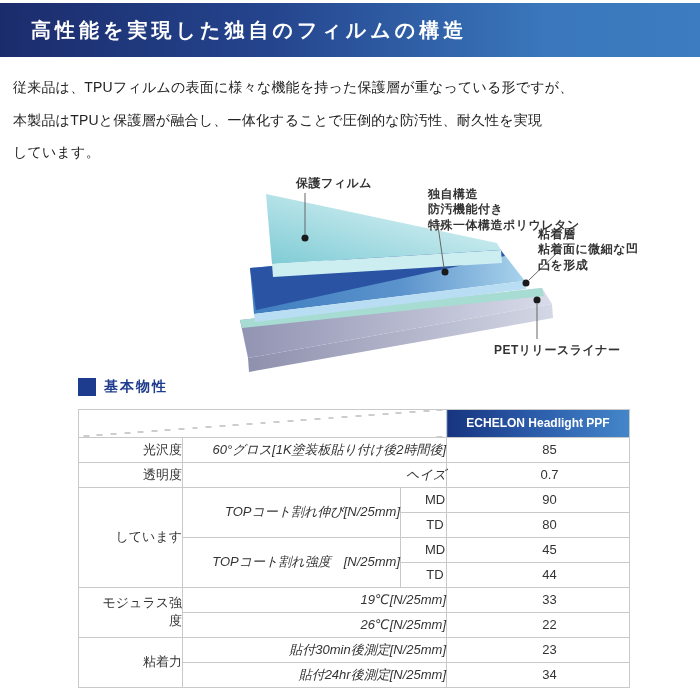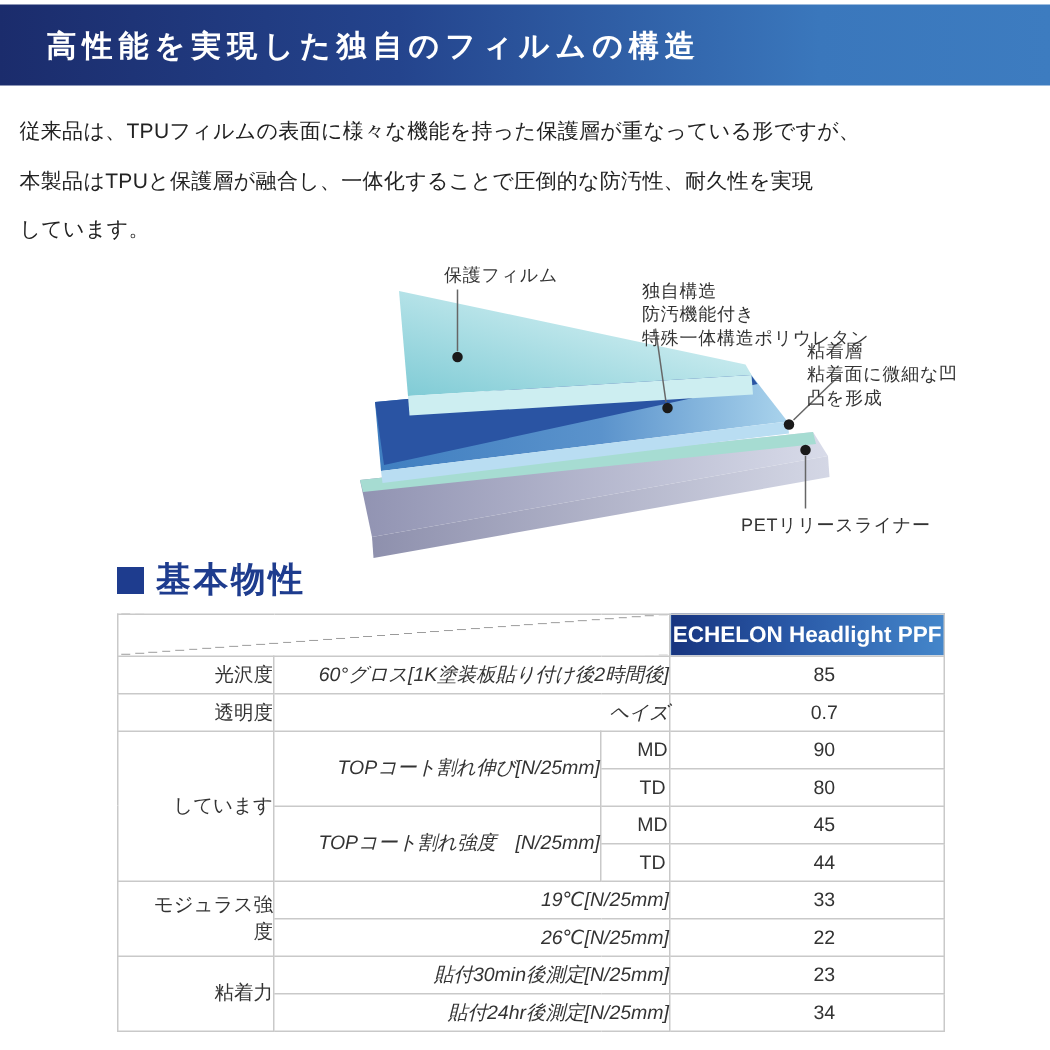--- a/index.html
+++ b/index.html
@@ -28,51 +28,51 @@
   .banner h1{
     font-family:"Liberation Serif","DejaVu Serif",serif;
     font-size:20px; font-weight:700; color:#fff;
     letter-spacing:4px; padding-left:31px; white-space:nowrap;
   }
   .intro{
     margin:14px 12px 0 13px;
     font-size:14px; line-height:32.5px; color:#222;
     letter-spacing:0.2px; white-space:pre-line;
   }
-  .diagram{position:relative; width:648px; height:205px;}
+  .diagram{position:relative; width:648px; height:205px;font-weight:bold;}
   .diagram svg{position:absolute; left:0; top:0;}
   .dlabel{
     position:absolute; font-size:12px; line-height:15.5px; color:#333;
     white-space:pre-line; letter-spacing:0.5px;
   }
   .sec{display:flex; align-items:center; margin:2px 0 0 78px; height:22px;}
   .sq{width:18px; height:18px; background:var(--accent); display:inline-block;}
   .sectitle{
-    font-size:23px; font-weight:700; color:var(--accent);
+    font-size:14px; font-weight:700; color:var(--accent);
     margin-left:8px; letter-spacing:2px;
   }
   table.props{
     border-collapse:collapse; table-layout:fixed;
     margin:11px 0 0 78px; width:551px;
     font-size:13px; color:#333;
     border:1px solid var(--border-outer);
   }
   table.props td, table.props th{
     border:1px solid var(--border);
     height:25px; padding:2px 0; font-weight:400;
     vertical-align:middle; background:#fff;
   }
   table.props .diag{
     background-image:linear-gradient(to bottom right,
       #fff 49.6%, #9a9a9a 49.6%, #9a9a9a 50.4%, #fff 50.4%);
     height:28px;
   }
   table.props th.product{
     background:linear-gradient(90deg,var(--table-head-dark) 0%,#2a5aa8 45%,var(--table-head-light) 100%);
-    color:#fff; font-weight:700; font-size:15px; text-align:center; height:28px;
+    color:#fff; font-weight:700; font-size:12px; text-align:center; height:28px;
   }
   table.props .cat{padding-left:14px; text-align:right;}
   table.props .test{padding-left:24px; text-align:right;font-style:italic;}
   table.props .dir, table.props .val{text-align:center;padding-left:23px;}
 </style>
 </head>
 <body>
 
 <div class="banner">
   <h1>高性能を実現した独自のフィルムの構造</h1>

